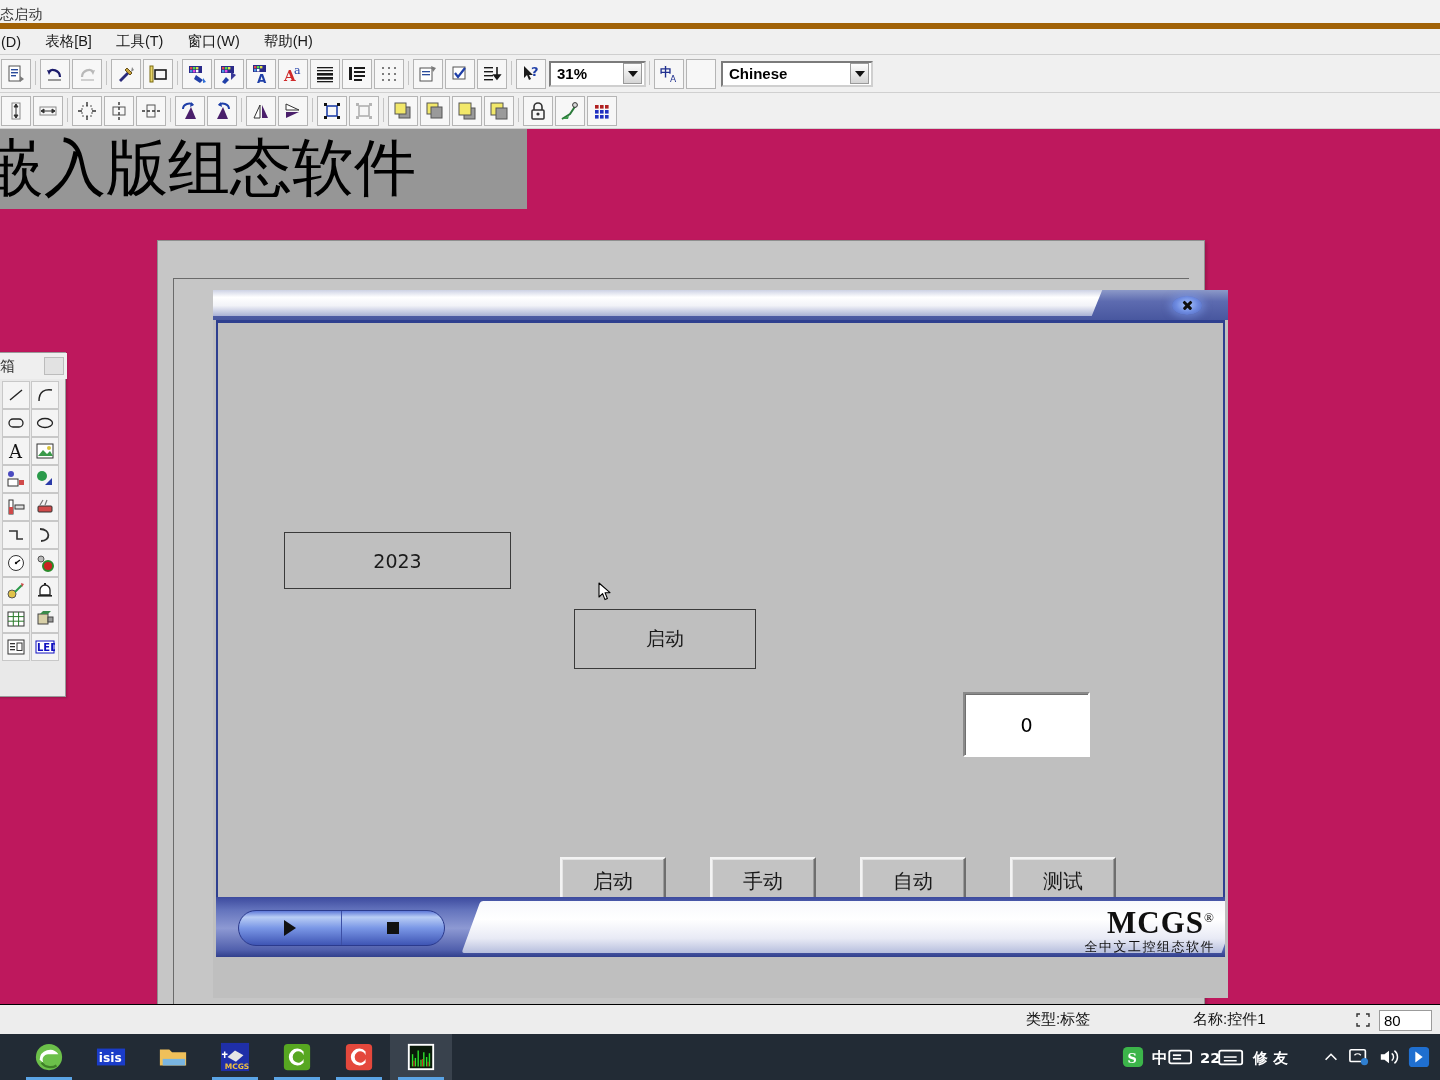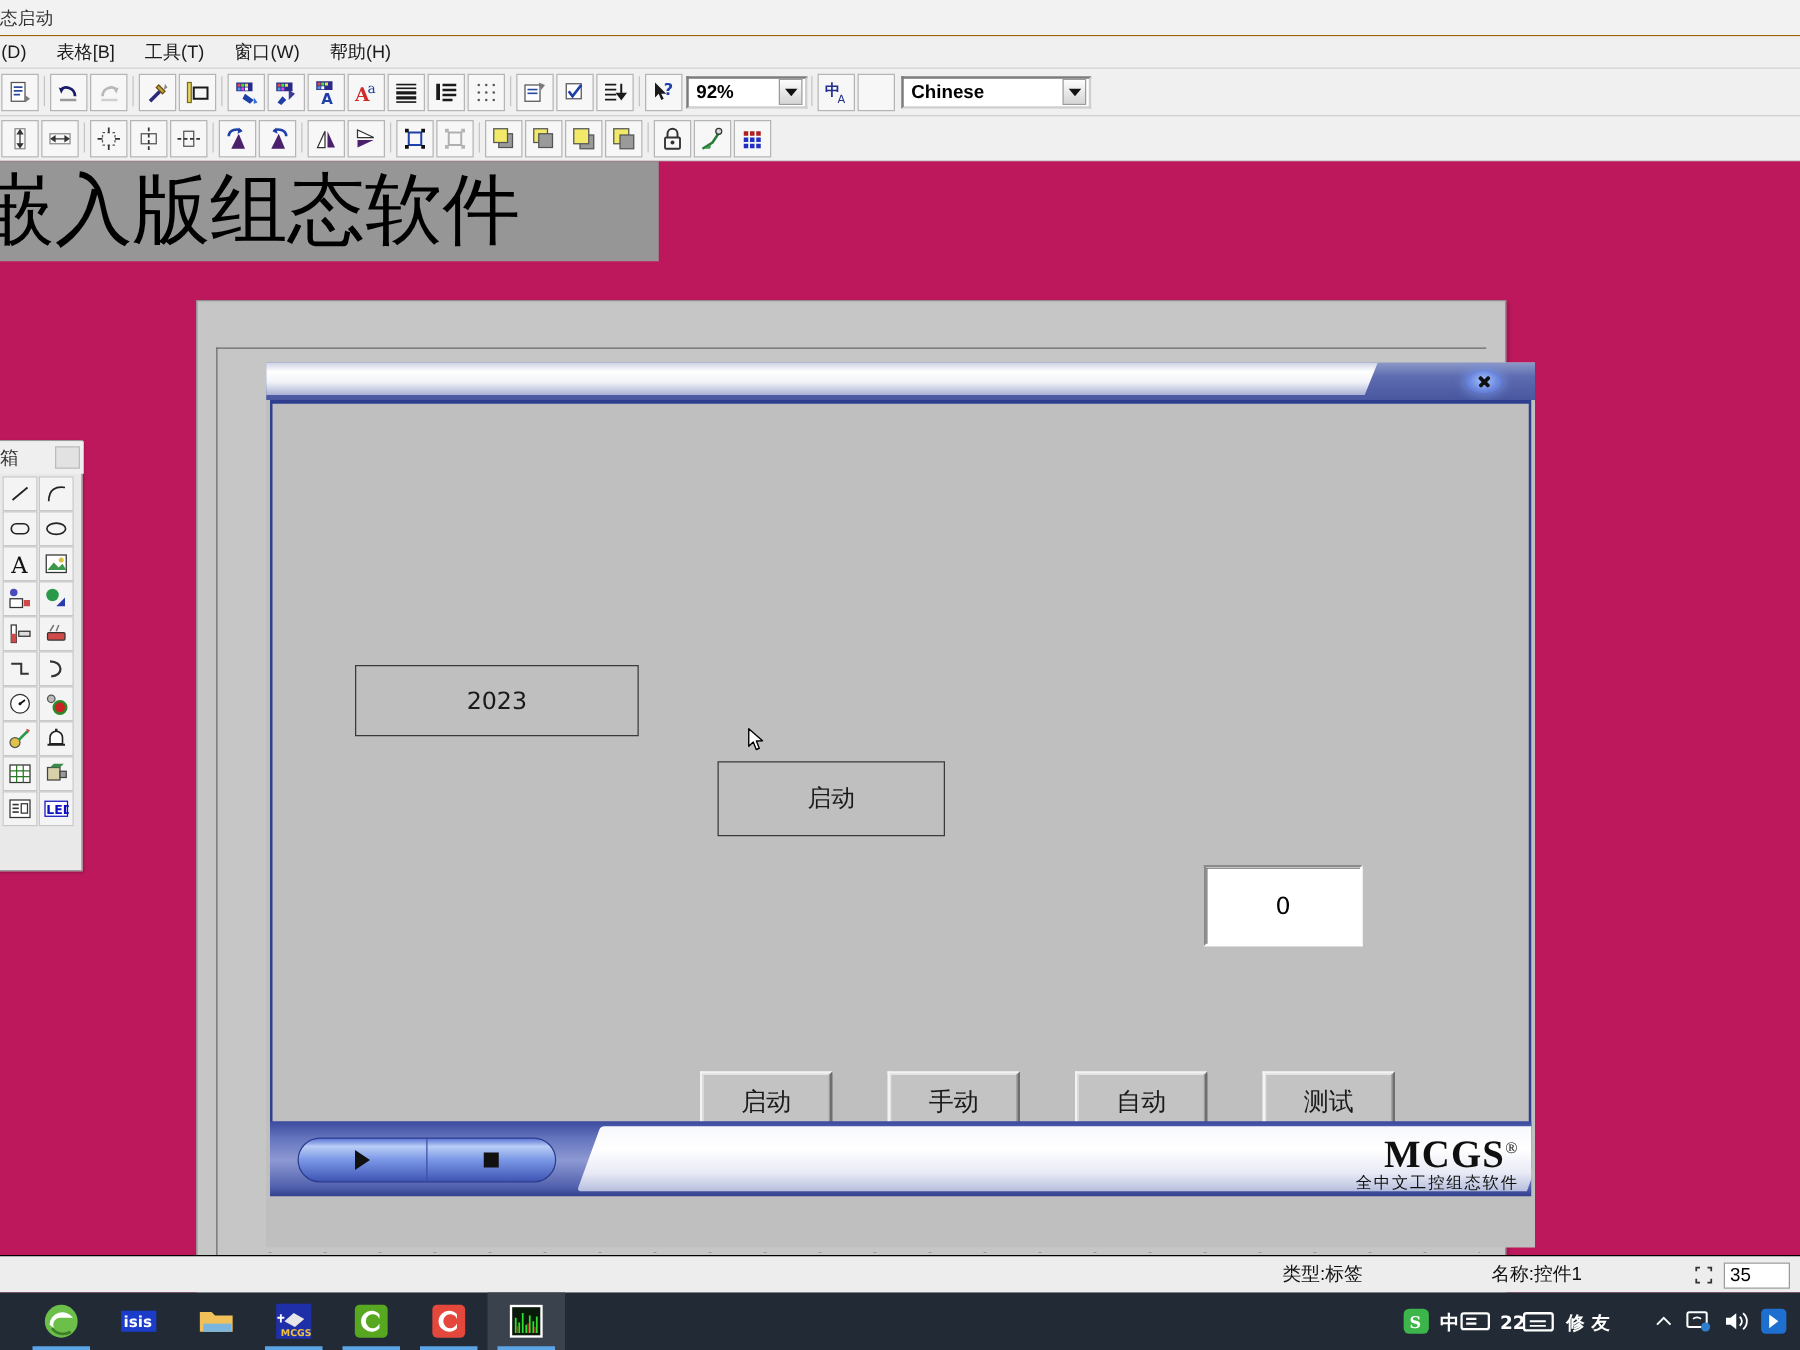--- a/index.html
+++ b/index.html
@@ -8,21 +8,21 @@
     font-family: "Liberation Sans", "DejaVu Sans", sans-serif;
     overflow: hidden;
     background: #b0b0b0;
   }
   #root { position: relative; width: 1440px; height: 1080px; }
 
   
   .app-titlebar {
     position: absolute; left: 0; top: 0; width: 1440px; height: 29px;
     background: #f2f2f2;
-    border-bottom: 1px solid #a16207;
+    border-bottom: 6px solid #a16207;
   }
   .app-title {
     position: absolute; left: 0; top: 6px;
     font-size: 14px; color: #333;
     letter-spacing: 0.3px;
   }
 
   
   .menubar {
     position: absolute; left: 0; top: 29px; width: 1440px; height: 26px;
@@ -524,21 +524,21 @@
         </svg>
     </div>
     <div class="tsep"></div>
     <div class="tbtn framed">
       <svg class="ico" viewBox="0 0 20 20">
           <path d="M3 2 l0 12 3-3 2 5 2-1 -2-4 4 0z" fill="#1a1a1a"></path>
           <text x="10" y="12" font-size="13" font-weight="bold" fill="#1f3fa8" font-family="DejaVu Sans, sans-serif">?</text>
         </svg>
     </div>
     <div class="combo zoom">
-      <div class="val">92%</div>
+      <div class="val">31%</div>
       <div class="arrow"></div>
     </div>
     <div class="tsep"></div>
     <div class="tbtn framed">
       <svg class="ico" viewBox="0 0 20 20">
           <text x="1" y="12" font-size="12" font-weight="bold" fill="#1f2f8f" font-family="DejaVu Sans, sans-serif">中</text>
           <text x="11" y="18" font-size="9" fill="#1f2f8f" font-family="DejaVu Sans, sans-serif">A</text>
         </svg>
     </div>
     <div class="tbtn framed"></div>
@@ -877,21 +877,21 @@
     </div>
 
   </div>
 
   <div class="statusbar">
     <div class="st-type">类型:标签</div>
     <div class="st-name">名称:控件1</div>
     <svg class="st-icon" viewBox="0 0 16 16">
       <path d="M2 5 V2 H5 M11 2 H14 V5 M14 11 V14 H11 M5 14 H2 V11" stroke="#333" stroke-width="1.4" fill="none"></path>
     </svg>
-    <div class="st-field">35</div>
+    <div class="st-field">80</div>
   </div>
 
   <div class="taskbar">
     <div class="tb-app running" style="margin-left:18px">
       <svg class="glyph" viewBox="0 0 32 32">
         <circle cx="16" cy="16" r="14" fill="#6cc04a"></circle>
         <path d="M6 19 a11 11 0 0 1 20-6 H15 a6 6 0 0 0-5 9z" fill="#fff"></path>
         <path d="M8 22 a12 12 0 0 0 16 3" stroke="#3f7f28" stroke-width="2.4" fill="none"></path>
       </svg>
     </div>

